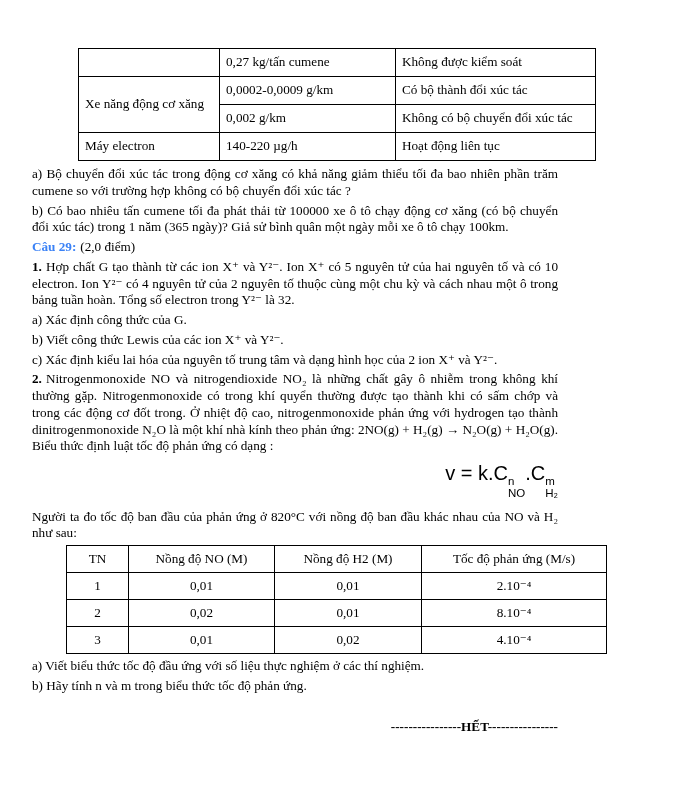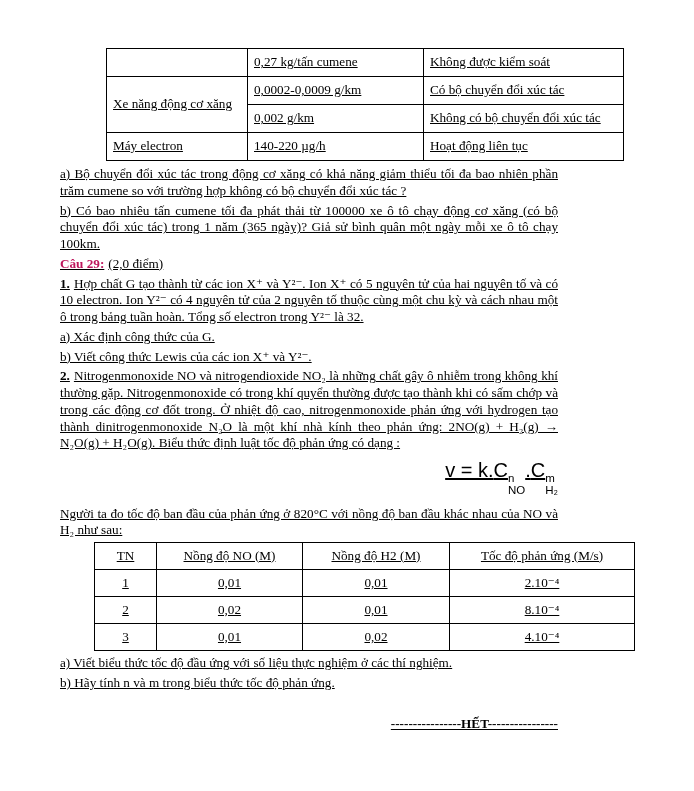--- a/index.html
+++ b/index.html
@@ -1,32 +1,32 @@
 <!DOCTYPE html>
 <html><head>
 <meta charset="utf-8">
 <style>
   html,body{margin:0;padding:0;background:#fff;}
   body{
     width:694px;height:791px;overflow:hidden;
     font-family:"Liberation Serif","DejaVu Serif",serif;
     font-size:13.2px;line-height:1.27;color:#000;
   }
-  .page{box-sizing:border-box;width:598px;padding:48px 40px 0 60px;text-decoration:underline;}
+  .page{box-sizing:border-box;width:598px;padding:48px 40px 0 32px;}
   p{margin:0 0 3px 0;text-align:justify;}
   b.lead{margin-right:4px;}
   table{border-collapse:collapse;table-layout:fixed;}
   td,th{border:1px solid #000;font-weight:normal;font-size:13.2px;}
   
   .t1{margin:0 0 5px 46px;width:517px;}
   .t1 td{padding:2px 6px;height:23px;vertical-align:middle;text-align:left;}
   
   .t2{margin:2px 0 4px 34px;width:540px;}
   .t2 td,.t2 th{padding:2px 6px;height:22px;text-align:center;vertical-align:middle;}
-  .cau-label{color:#be185d;font-weight:bold;margin-right:4px;}
+  .cau-label{color:#3b82f6;font-weight:bold;margin-right:4px;}
   .formula{
     text-align:right;
     font-family:"Liberation Sans","DejaVu Sans",sans-serif;
     font-size:20px;margin:7px 0 9px 0;line-height:1.1;
   }
   .cstack{
     display:inline-flex;flex-direction:column;align-items:flex-start;
     font-size:11.5px;line-height:1.05;vertical-align:-0.45em;
   }
   .footer-het{text-align:right;font-weight:bold;margin-top:24px;margin-bottom:1px;}
@@ -45,21 +45,21 @@
       </colgroup>
     <tbody>
       <tr>
         <td></td>
         <td>0,27 kg/tấn cumene</td>
         <td>Không được kiểm soát</td>
       </tr>
       <tr>
         <td rowspan="2">Xe năng động cơ xăng</td>
         <td>0,0002-0,0009 g/km</td>
-        <td>Có bộ chuyển đổi xúc tác</td>
+        <td>Có bộ thành đổi xúc tác</td>
       </tr>
       <tr>
         <td>0,002 g/km</td>
         <td>Không có bộ chuyển đổi xúc tác</td>
       </tr>
       <tr>
         <td>Máy electron</td>
         <td>140-220 µg/h</td>
         <td>Hoạt động liên tục</td>
       </tr>
@@ -67,20 +67,21 @@
   </table>
 
   <p>a) Bộ chuyển đổi xúc tác trong động cơ xăng có khả năng giảm thiểu tối đa bao nhiên phần trăm cumene so với trường hợp không có bộ chuyển đổi xúc tác ?</p>
   <p>b) Có bao nhiêu tấn cumene tối đa phát thải từ 100000 xe ô tô chạy động cơ xăng (có bộ chuyển đổi xúc tác) trong 1 năm (365 ngày)? Giả sử bình quân một ngày mỗi xe ô tô chạy 100km.</p>
 
   <p><span class="cau-label">Câu 29:</span><span>(2,0 điểm)</span></p>
 
   <p><b class="lead">1.</b><span>Hợp chất G tạo thành từ các ion X⁺ và Y²⁻. Ion X⁺ có 5 nguyên tử của hai nguyên tố và có 10 electron. Ion Y²⁻ có 4 nguyên tử của 2 nguyên tố thuộc cùng một chu kỳ và cách nhau một ô trong bảng tuần hoàn. Tổng số electron trong Y²⁻ là 32.</span></p>
   <p>a) Xác định công thức của G.</p>
   <p>b) Viết công thức Lewis của các ion X⁺ và Y²⁻.</p>
+  <p>c) Xác định kiểu lai hóa của nguyên tố trung tâm và dạng hình học của 2 ion X⁺ và Y²⁻.</p>
 
   <p><b class="lead">2.</b><span>Nitrogenmonoxide NO và nitrogendioxide NO₂ là những chất gây ô nhiễm trong không khí thường gặp. Nitrogenmonoxide có trong khí quyển thường được tạo thành khi có sấm chớp và trong các động cơ đốt trong. Ở nhiệt độ cao, nitrogenmonoxide phản ứng với hydrogen tạo thành dinitrogenmonoxide N₂O là một khí nhà kính theo phản ứng: 2NO(g) + H₂(g) → N₂O(g) + H₂O(g). Biểu thức định luật tốc độ phản ứng có dạng :</span></p>
 
   <div class="formula"><span>v = k.</span><span>C</span><span class="cstack">
         <span>n</span>
         <span>NO</span>
       </span><span>.</span><span>C</span><span class="cstack">
         <span>m</span>
         <span>H₂</span>
       </span></div>

